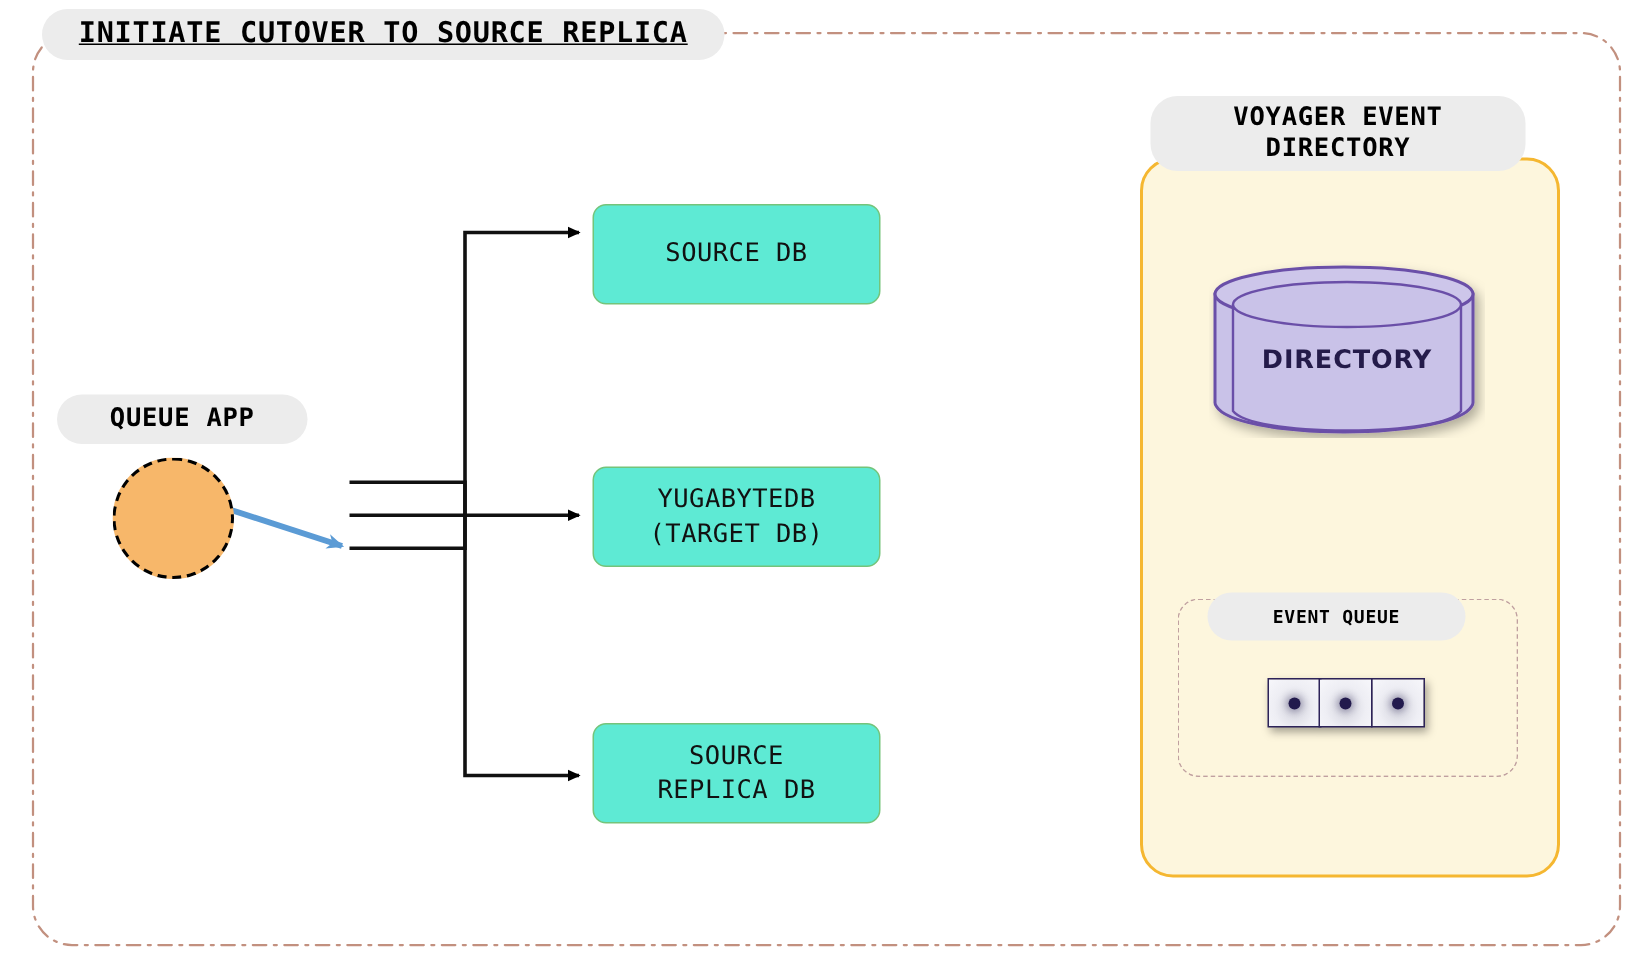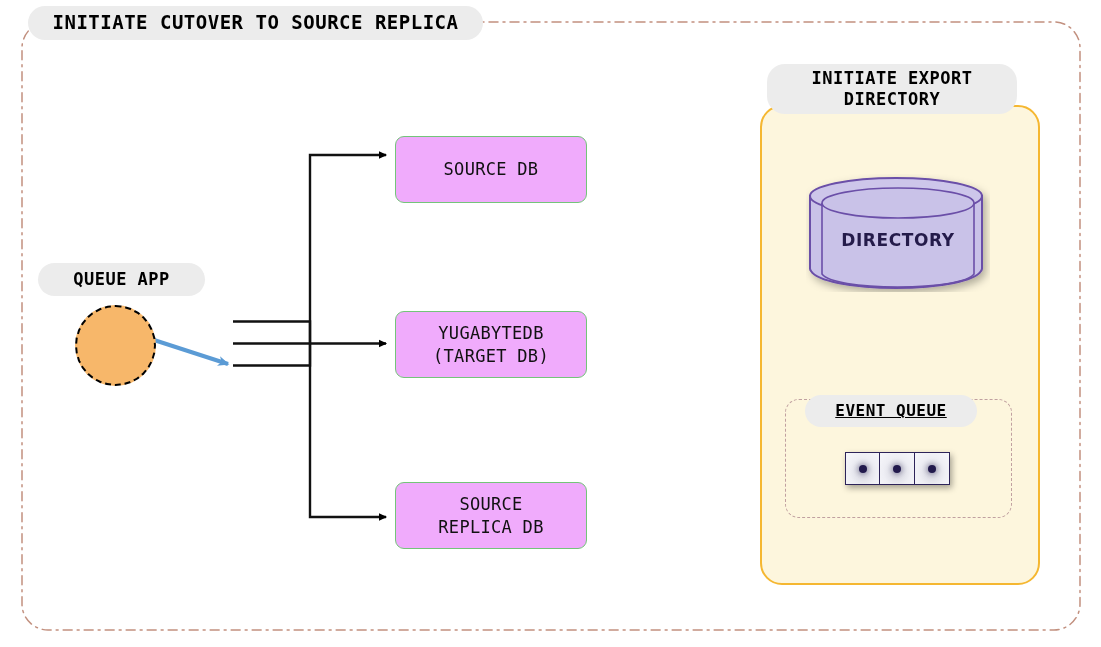--- a/index.html
+++ b/index.html
@@ -43,48 +43,48 @@
     line-height: 1.22;
     z-index: 6;
     white-space: pre-line;
   }
   #title-pill {
     left: 28px;
     top: 6px;
     width: 455px;
     height: 34px;
     font-size: 19px;
+    text-decoration: underline;
   }
   #userapp-pill {
     left: 38px;
     top: 263px;
     width: 167px;
     height: 33px;
     font-size: 17px;
   }
   #voyager-pill {
     left: 767px;
     top: 64px;
     width: 250px;
     height: 50px;
     font-size: 17px;
   }
   #queue-pill {
     left: 805px;
     top: 395px;
     width: 172px;
     height: 32px;
-    font-size: 16px;
-    text-decoration: underline;
+    font-size: 12px;
   }
 
   
   .db-box {
     position: absolute;
-    background: #f0abfc;
+    background: #5eead4;
     border: 1.6px solid #74c47a;
     border-radius: 9px;
     display: flex;
     align-items: center;
     justify-content: center;
     text-align: center;
     font-family: "DejaVu Sans Mono", "Liberation Mono", monospace;
     font-size: 17px;
     color: #111111;
     line-height: 1.35;
@@ -243,21 +243,21 @@
   <div class="db-box" id="box-source-db">SOURCE DB</div>
 
   <div class="db-box" id="box-target-db">YUGABYTEDB
 (TARGET DB)</div>
 
   <div class="db-box" id="box-replica-db">SOURCE
 REPLICA DB</div>
 
   <div id="voyager-box"></div>
 
-  <div class="pill" id="voyager-pill">INITIATE EXPORT
+  <div class="pill" id="voyager-pill">VOYAGER EVENT
 DIRECTORY</div>
 
   <svg id="snapshot-cyl" viewBox="0 0 184 118" xmlns="http://www.w3.org/2000/svg">
     <g filter="url(#soft-shadow)">
 
       <path d="M4,22 L4,94 A4,4 0 0 0 5,97 C11,107 46,114 90,114 C134,114 169,107 175,97 A4,4 0 0 0 176,94 L176,22 Z" fill="#c9c2e8" stroke="#6b4fa8" stroke-width="2"></path>
 
       <ellipse cx="90" cy="22" rx="86" ry="18" fill="#cdc6ea" stroke="#6b4fa8" stroke-width="2"></ellipse>
 
       <path d="M16,29 L16,100 C22,108 52,113 92,113 C132,113 162,108 168,100 L168,29" fill="none" stroke="#6b4fa8" stroke-width="1.6"></path>

